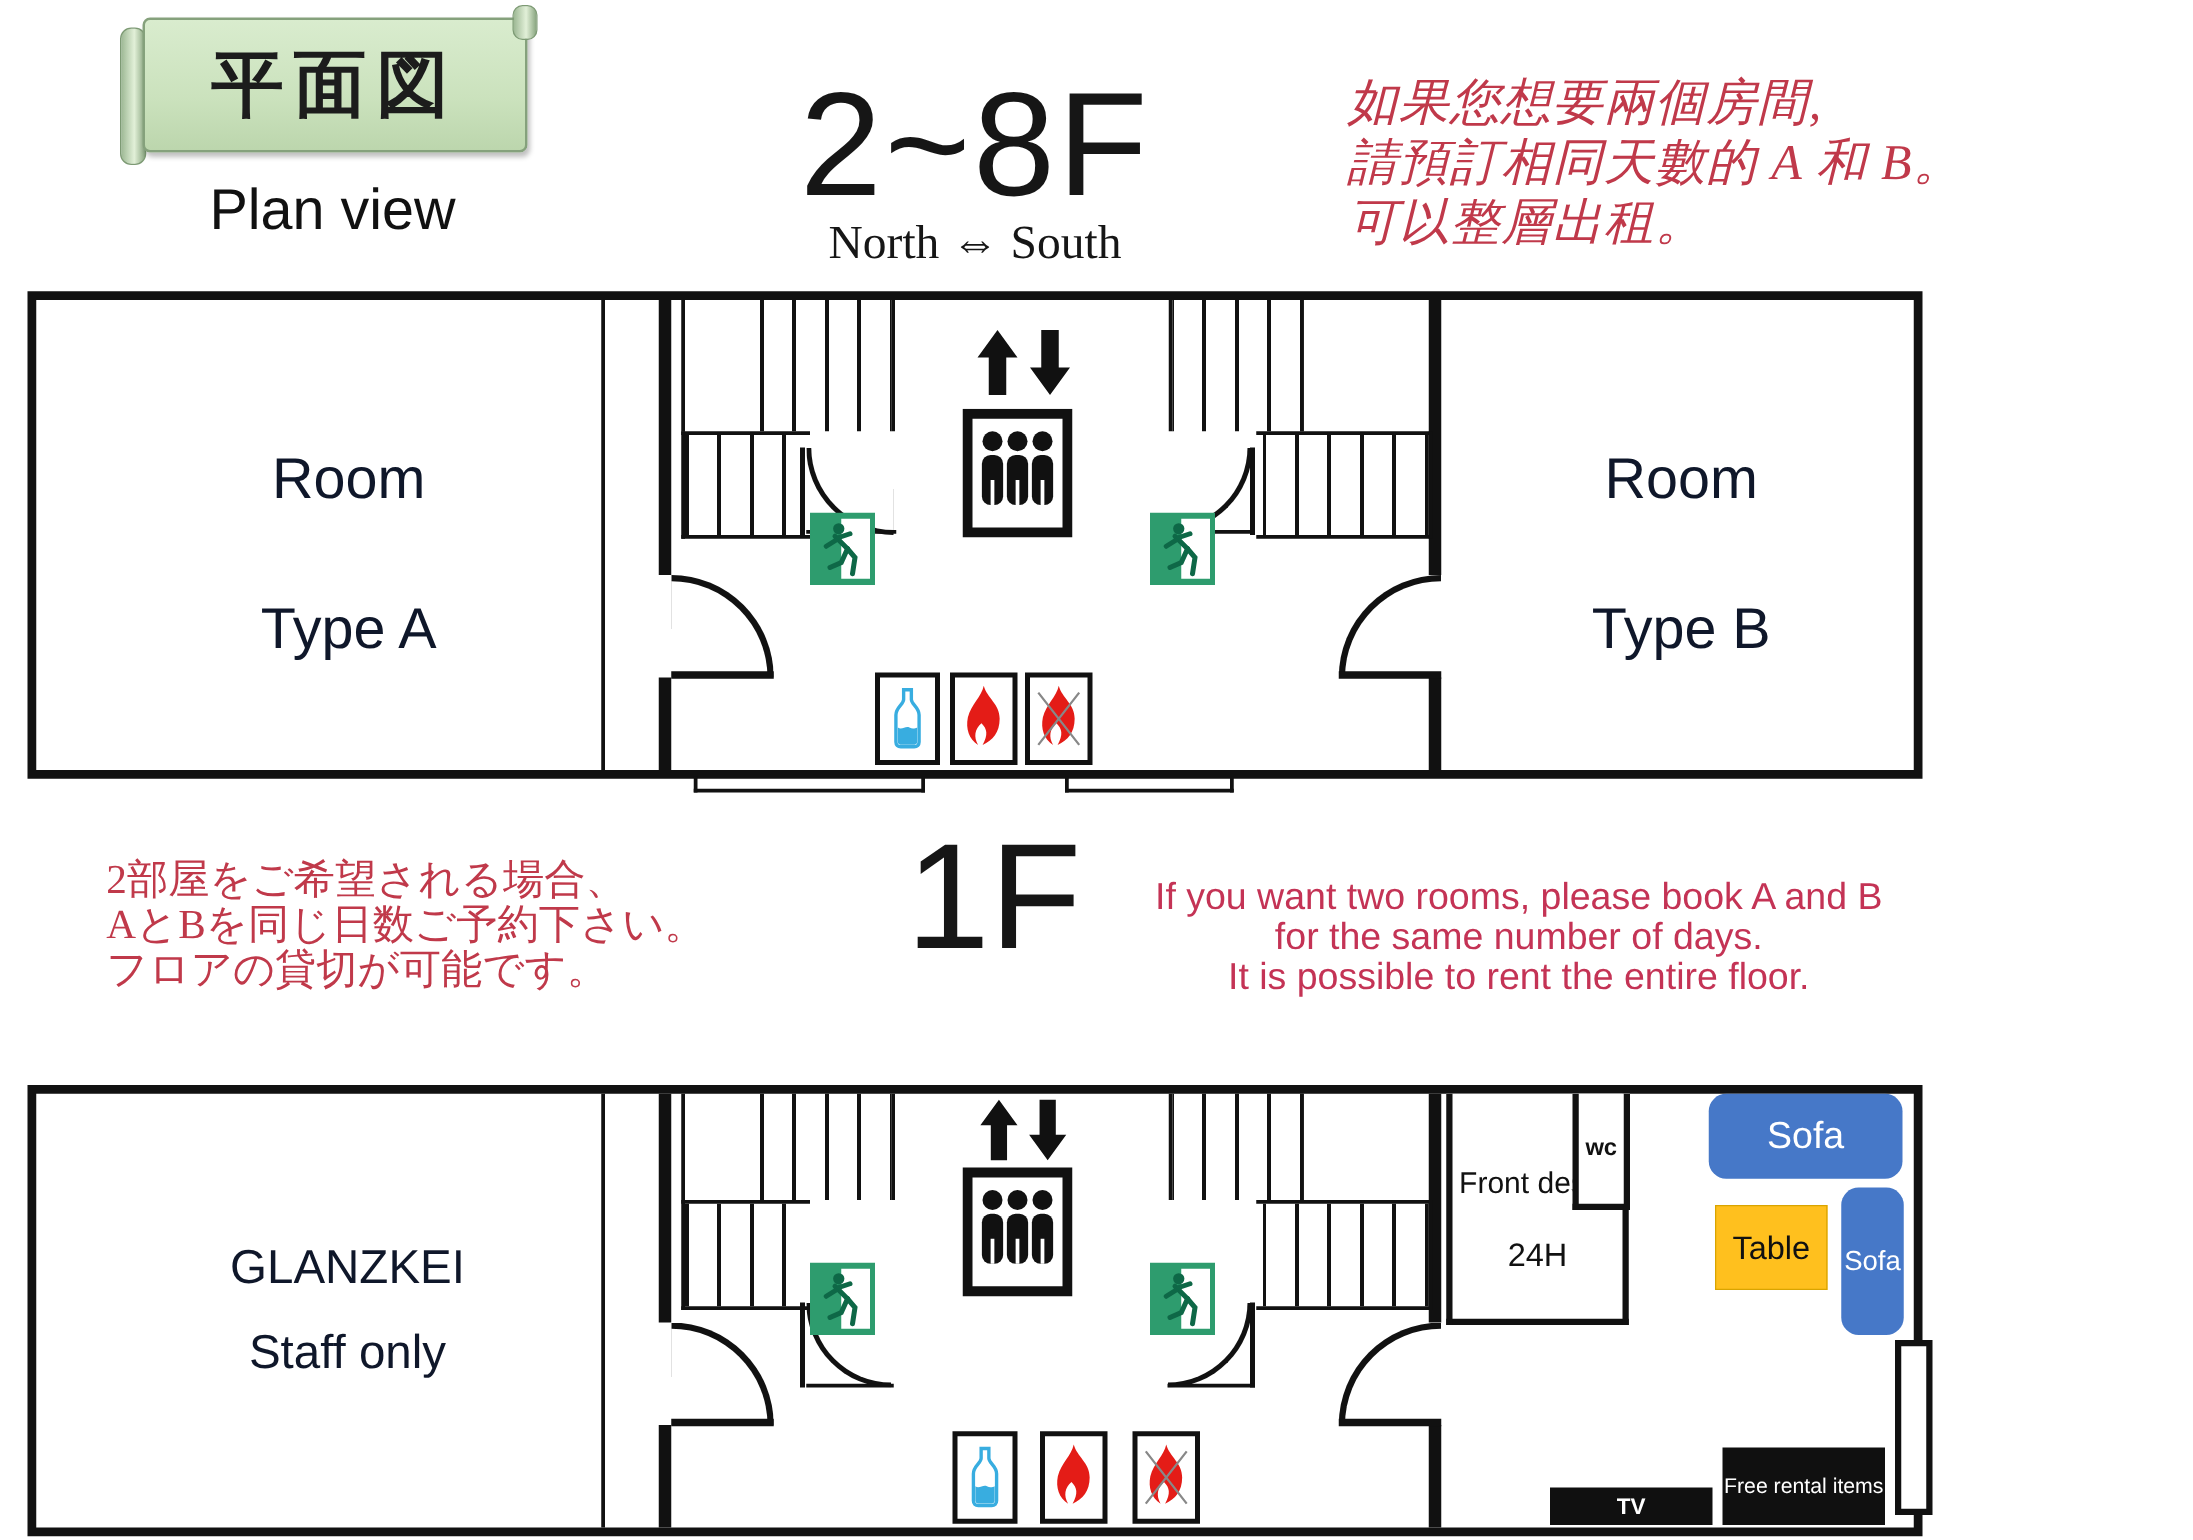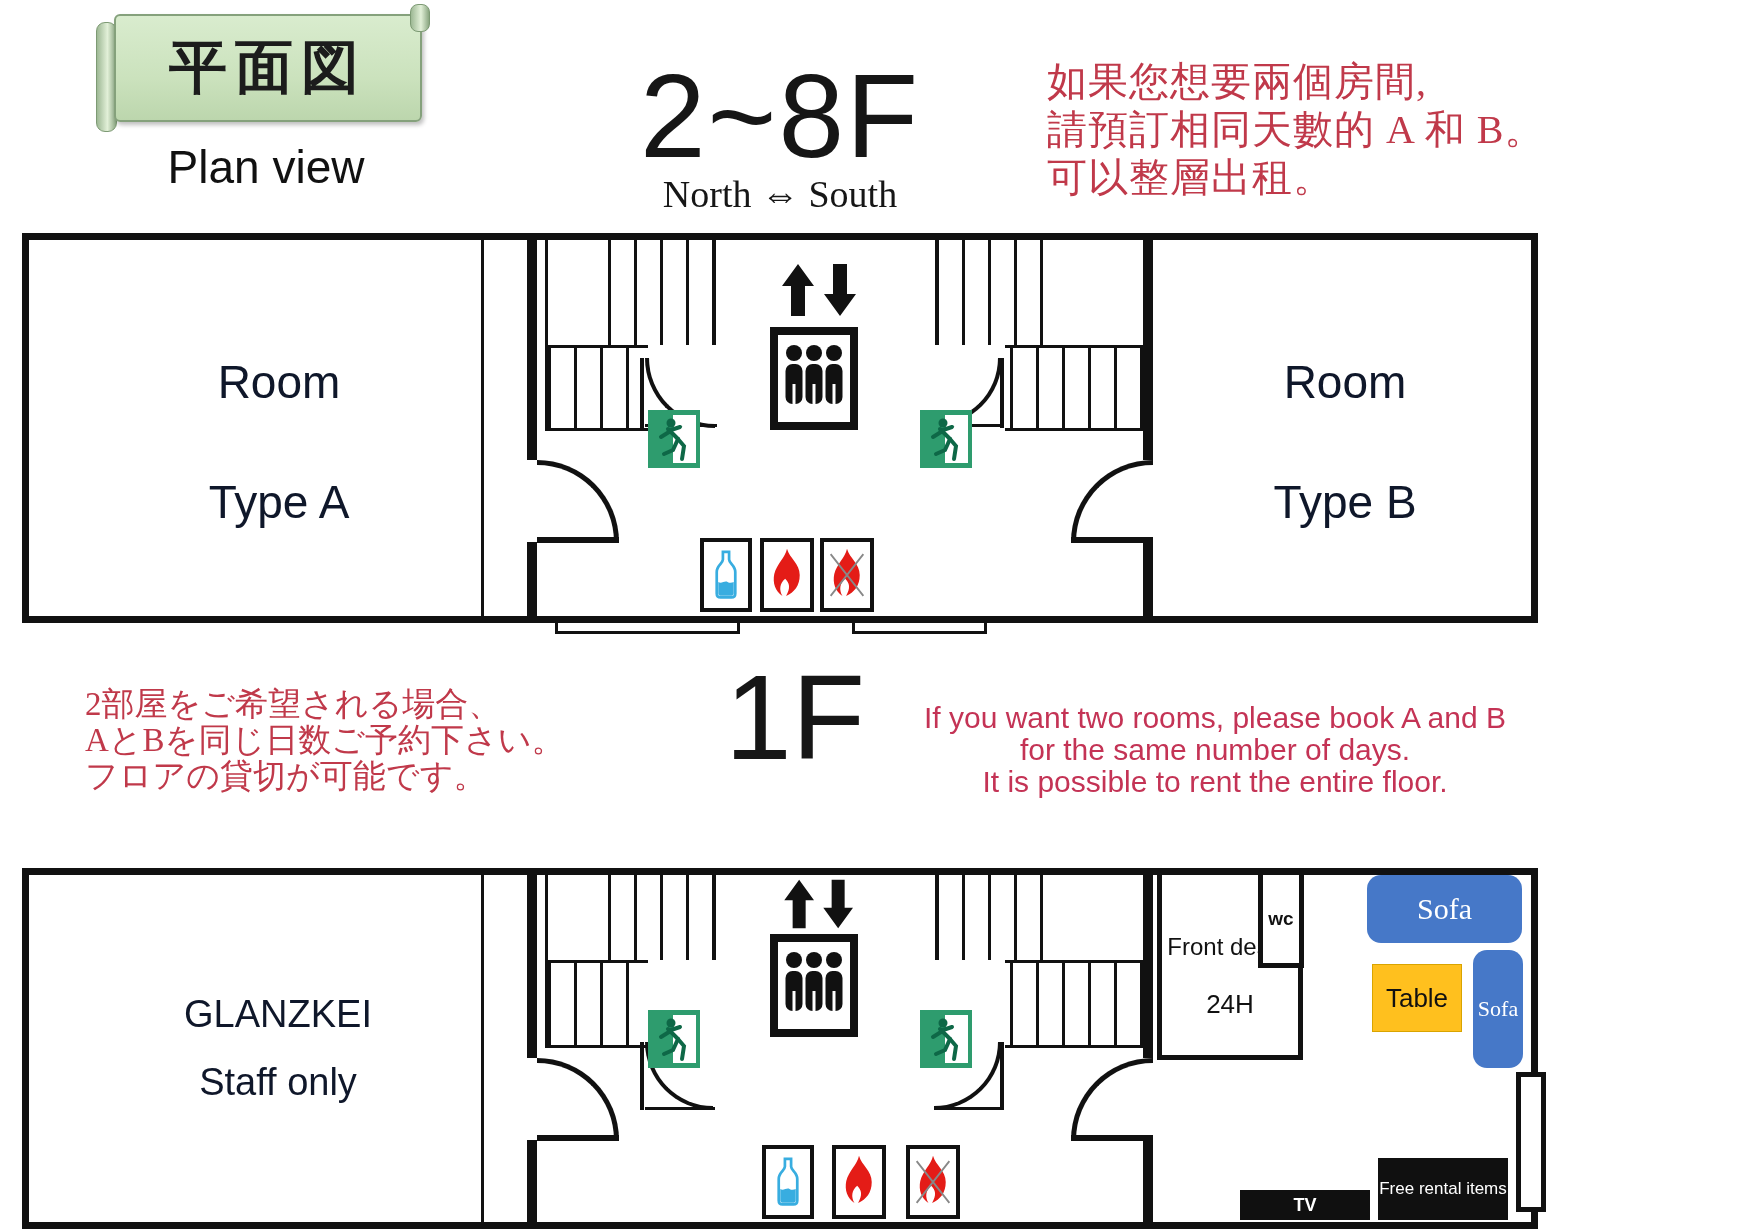--- a/index.html
+++ b/index.html
@@ -18,21 +18,21 @@
       display:flex;align-items:center;justify-content:center;}
   .scroll-roll-left{position:absolute;left:0;top:16px;width:19px;height:108px;border-radius:9px;
       background:linear-gradient(90deg,#9db894,#e2f0d8 55%,#8aa681);border:1px solid #7d9a74;}
   .scroll-roll-right{position:absolute;left:314px;top:-2px;width:18px;height:26px;border-radius:8px;
       background:linear-gradient(90deg,#9db894,#e2f0d8 55%,#8aa681);border:1px solid #7d9a74;}
   .banner-title{font-size:58px;font-weight:bold;letter-spacing:8px;color:#1c1c1c;}
   .plan-view-label{position:absolute;left:130px;top:140px;width:272px;font-size:46px;color:#111;}
   .floor-title{font-weight:400;color:#161616;}
   .floor-title.upper{position:absolute;left:600px;top:48px;width:360px;font-size:118px;text-align:center;letter-spacing:2px;}
   .direction{position:absolute;left:598px;top:172px;width:364px;font-size:38px;text-align:center;color:#161616;}
-  .note-zh{position:absolute;left:1047px;top:58px;width:540px;font-size:40px;line-height:48px;color:#c0394a;letter-spacing:1px;}
+  .note-zh{position:absolute;left:1078px;top:58px;width:540px;font-size:40px;line-height:48px;color:#c0394a;letter-spacing:1px;font-style:italic;}
   .note-jp{position:absolute;left:85px;top:686px;width:520px;font-size:33px;line-height:36px;color:#c0394a;}
   .floor-title.lower{position:absolute;left:640px;top:648px;width:310px;font-size:120px;text-align:center;}
   .note-en{position:absolute;left:905px;top:702px;width:620px;font-size:30px;line-height:32px;color:#c43355;text-align:center;}
 
   
   .plan{position:absolute;border:7px solid #111;background:#fff;box-sizing:border-box;}
   .plan.upper-plan{left:22px;top:233px;width:1516px;height:390px;}
   .plan.lower-plan{left:22px;top:868px;width:1516px;height:361px;}
 
   .treads{position:absolute;background-image:repeating-linear-gradient(90deg,#111 0 3px,transparent 3px 26px);}
@@ -52,21 +52,21 @@
   .icon-box{position:absolute;border:4px solid #111;background:#fff;box-sizing:border-box;
             display:flex;align-items:center;justify-content:center;z-index:4;}
 
   .front-desk-box{position:absolute;left:1128px;top:0;width:146px;height:185px;background:#fff;
       border:5px solid #111;border-top:none;box-sizing:border-box;z-index:3;}
   .fd-line{position:absolute;width:100%;text-align:center;font-size:24px;color:#111;}
   .wc-box{position:absolute;left:1229px;top:0;width:46px;height:93px;background:#fff;
       border:5px solid #111;border-top:none;box-sizing:border-box;z-index:4;
       display:flex;align-items:center;justify-content:center;font-size:19px;font-weight:bold;}
   .sofa{position:absolute;background:#4678c8;border-radius:14px;color:#fff;
-      display:flex;align-items:center;justify-content:center;z-index:3;font-family:Liberation Serif, serif;}
+      display:flex;align-items:center;justify-content:center;z-index:3;}
   .table-box{position:absolute;background:#ffc01e;border:1px solid #d9a400;color:#111;
       display:flex;align-items:center;justify-content:center;font-size:26px;z-index:3;}
   .entrance{position:absolute;left:1487px;top:197px;width:30px;height:140px;background:#fff;
       border:5px solid #111;box-sizing:border-box;z-index:6;}
   .black-box{position:absolute;background:#101010;color:#fff;display:flex;align-items:center;justify-content:center;z-index:4;}
   .notch{position:absolute;height:13px;border:3px solid #111;border-top:none;box-sizing:border-box;}
 </style>
 </head>
 <body>
 

